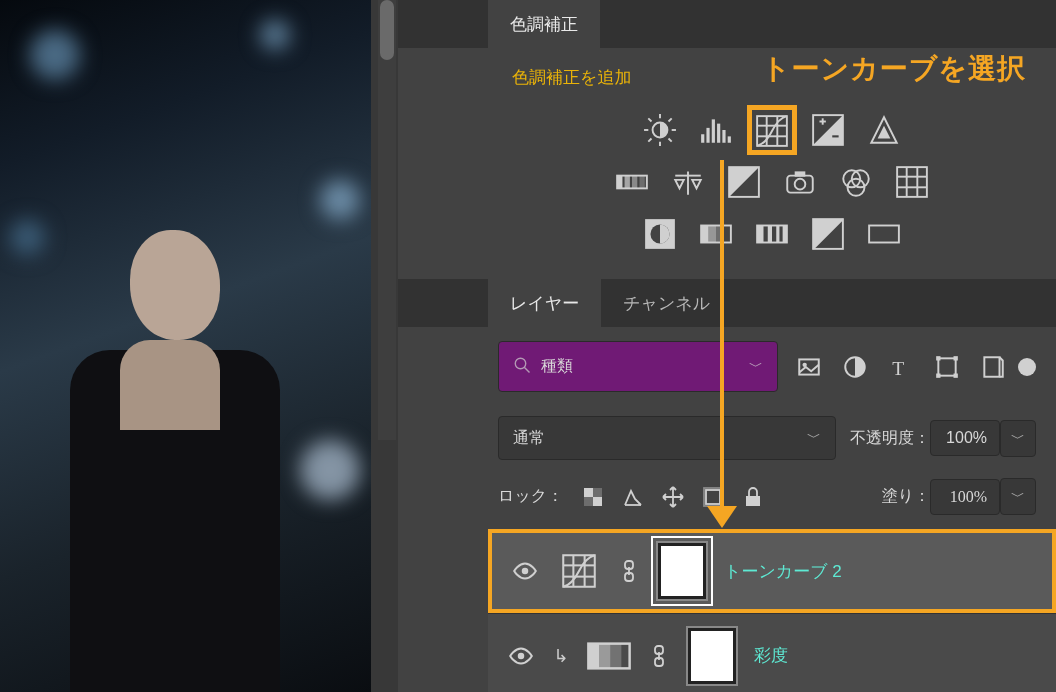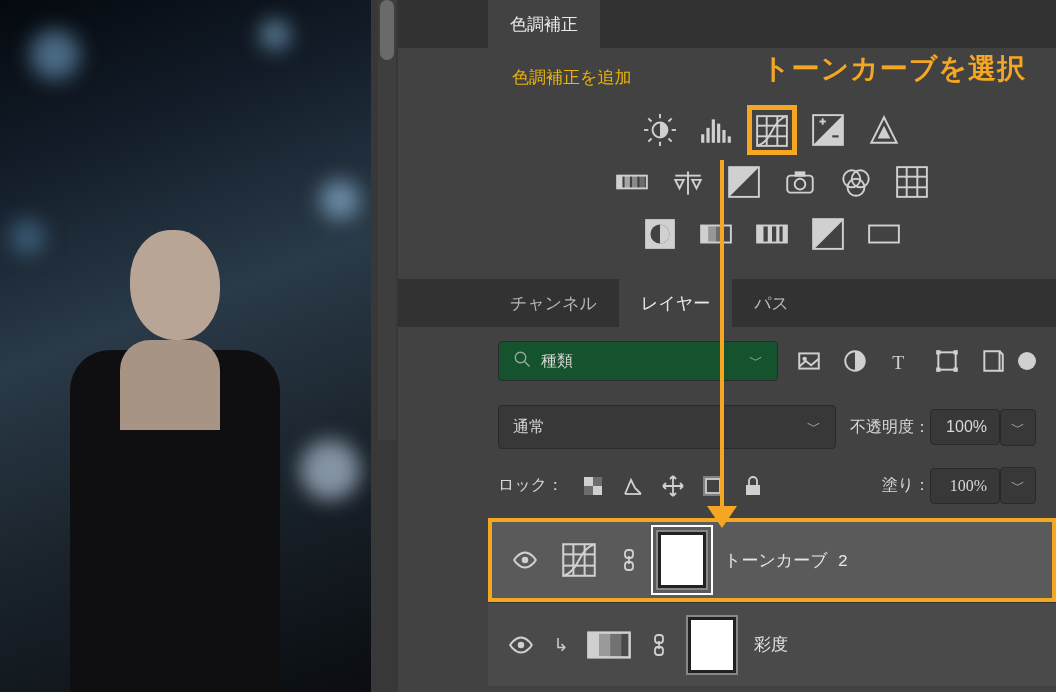--- a/index.html
+++ b/index.html
@@ -152,22 +152,22 @@
   .layers-tabstrip { margin-top: 8px; }
 
   .filter-row {
     display: flex;
     align-items: center;
     gap: 18px;
     padding: 14px 20px;
   }
   .filter-select {
     flex: 0 0 280px;
-    height: 40px;
-    background: #14532d;
+    height: 51px;
+    background: #701a75;
     border: 1px solid #2a2a2a;
     border-radius: 4px;
     display: flex;
     align-items: center;
     padding: 0 14px;
     justify-content: space-between;
   }
   .search-ico { opacity: .7; margin-right: 10px; }
   .filter-icons {
     display: flex;
@@ -251,21 +251,21 @@
   .mask-thumb {
     width: 52px; height: 60px;
     background: #fff;
     border: 2px solid #888;
     box-shadow: 0 0 0 3px #222 inset;
   }
   .mask-thumb.sel {
     outline: 2px solid #fff;
     outline-offset: 3px;
   }
-  .layer-name { font-size: 17px; color: #e5e5e5; font-family: Liberation Mono, monospace; }
+  .layer-name { font-size: 17px; color: #5eead4; }
   .link-ico { width:22px; display:flex; justify-content:center; }
   .chev { font-size: 14px; opacity: .7; }
 
   
   .stroke { stroke: #d0d0d0; stroke-width: 1.8; fill: none; }
   .fill { fill: #d0d0d0; }
 </style>
 </head>
 <body>
 
@@ -444,23 +444,22 @@
               </defs>
               <rect x="2" y="8" width="28" height="16" fill="url(#g1)" class="stroke"></rect>
             </svg>
         </div>
       </div>
     </div>
   </div>
 
   <div style="margin-top:4px;">
     <div class="tab-strip layers-tabstrip" style="padding-left:90px;">
+      <div class="tab active">レイヤー</div>
       <div class="tab">チャンネル</div>
-      <div class="tab active">レイヤー</div>
-      <div class="tab">パス</div>
       <div class="tab-rest"></div>
     </div>
 
     <div class="filter-row" style="padding-left:100px; position:relative;">
       <div class="filter-select">
         <span style="display:flex;align-items:center;">
           <span class="search-ico">
             <svg width="18" height="18" viewBox="0 0 24 24">
                 <circle cx="10" cy="10" r="7" class="stroke"></circle>
                 <line x1="15" y1="15" x2="22" y2="22" class="stroke"></line>

